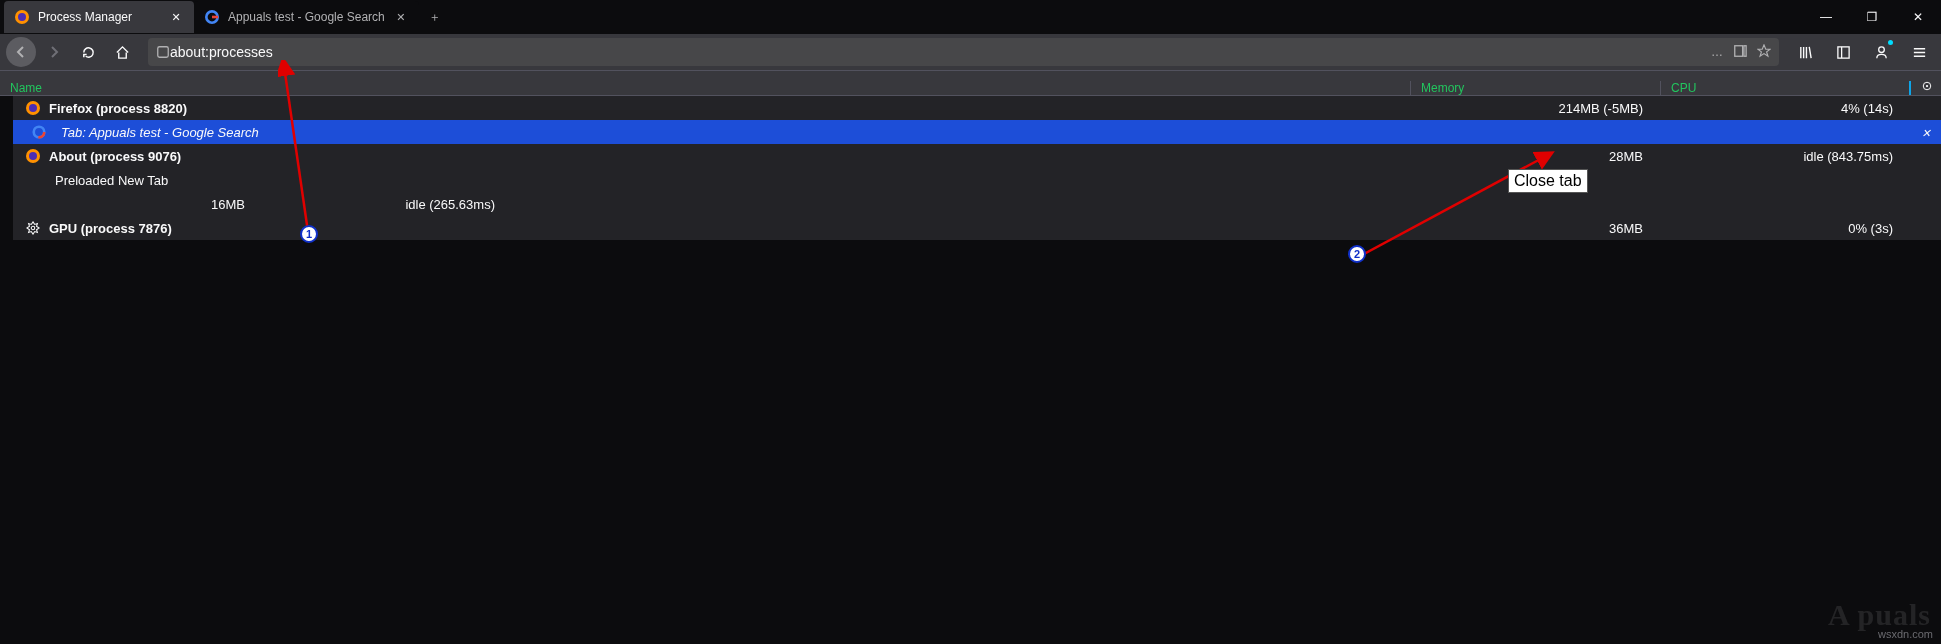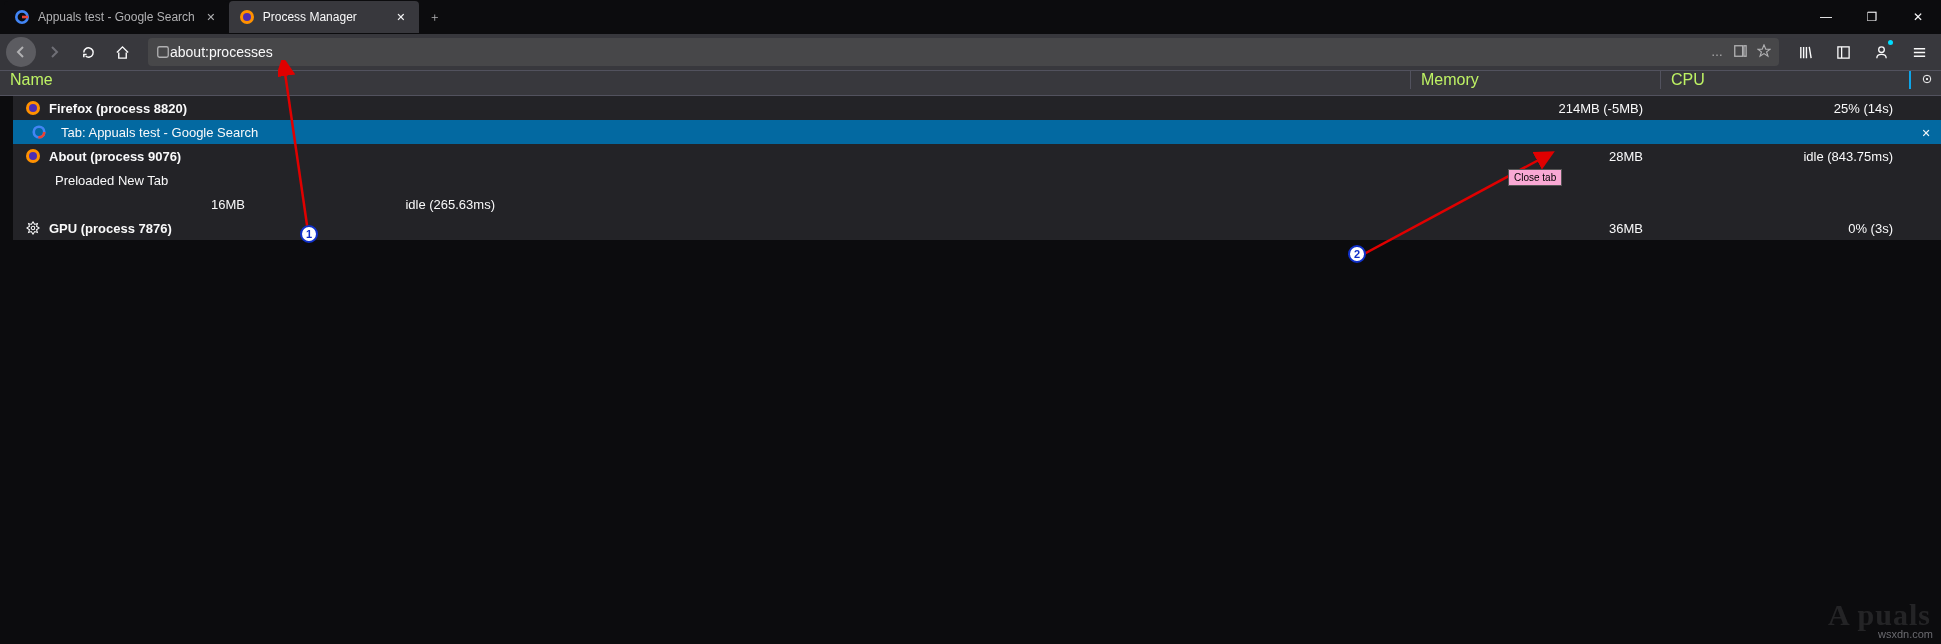--- a/index.html
+++ b/index.html
@@ -88,44 +88,44 @@
       color:#f9f9fa;
     }
     .urlbar .identity { display:flex; align-items:center; gap:6px; color:#b1b1b3; }
     .urlbar .urltext { flex:1; font-size:14px; color:#f9f9fa; }
     .urlbar .page-actions { display:flex; align-items:center; gap:10px; color:#b1b1b3; }
     .right-icons { display:flex; align-items:center; gap:6px; }
 
     
     .col-header {
       display:flex;
-      align-items:flex-start;
+      align-items:flex-end;
       height:26px;
       background:#38383d;
       border-top:1px solid #52525e;
       border-bottom:1px solid #52525e;
-      font-size:16px;
-      color:#bef264;
+      font-size:12px;
+      color:#22c55e;
     }
     .col-header .col { padding:0 10px; }
     .col-name { flex:1; border-right:1px solid #52525e; }
     .col-mem { width:250px; text-align:left; border-right:1px solid #52525e; }
     .col-cpu { width:250px; text-align:left; border-right:2px solid #0ea5e9; }
     .col-gear { width:30px; text-align:center; }
 
     
     .process-list { background:#232327;margin-left:13px; }
     .row {
       display:flex;
       align-items:center;
       height:24px;
       font-size:13px;
       color:#f9f9fa;
     }
-    .row.selected { background:#0369a1; }
+    .row.selected { background:#1d4ed8;font-style:italic; }
     .row .cell-name { flex:1; display:flex; align-items:center; gap:8px; padding-left:12px; }
     .row .cell-mem { width:250px; text-align:right; padding-right:18px; }
     .row .cell-cpu { width:250px; text-align:right; padding-right:18px; }
     .row .cell-close { width:30px; text-align:center; }
     .row.child .cell-name { padding-left:42px; }
     .row-icon { width:16px; height:16px; display:inline-flex; align-items:center; justify-content:center; }
 
     .bold { font-weight:600; }
 
     
@@ -136,25 +136,25 @@
       border-radius:50%;
       color:#1030c8;
       background:#fff;
       font-weight:700;
       font-size:11px;
       display:flex; align-items:center; justify-content:center;
       z-index:50;
     }
     .tooltip {
       position:absolute;
-      background:#f9a8d4;
+      background:#ffffff;
       color:#000;
       border:1px solid #555;
       padding:2px 5px;
-      font-size:10px;
+      font-size:16px;
       z-index:50;
     }
     svg.arrow { position:absolute; z-index:40; pointer-events:none; }
 
     .watermark {
       position:absolute;
       right:8px;
       bottom:4px;
       color:#6b6b70;
       font-size:11px;
@@ -172,40 +172,40 @@
       z-index:5;
     }
 
     .x-glyph::before { content:"✕"; font-size:11px; }
     .plus-glyph::before { content:"＋"; }
   </style>
 </head>
 <body>
 
 <div class="tabstrip">
+  <div class="tab active">
+    <span class="favicon">
+      <svg viewBox="0 0 16 16" width="16" height="16">
+          <circle cx="8" cy="8" r="7" fill="#ff9100"></circle>
+          <circle cx="8" cy="8" r="4" fill="#4c2db3"></circle>
+        </svg>
+    </span>
+    <span class="title">Process Manager</span>
+    <span class="close">
+        <span class="x-glyph"></span>
+      </span>
+  </div>
   <div class="tab inactive">
     <span class="favicon">
       <svg viewBox="0 0 16 16" width="14" height="14">
           <circle cx="8" cy="8" r="6.5" fill="none" stroke="#4285f4" stroke-width="3"></circle>
           <path d="M8 8 H15" stroke="#ea4335" stroke-width="3"></path>
         </svg>
     </span>
     <span class="title">Appuals test - Google Search</span>
-    <span class="close">
-        <span class="x-glyph"></span>
-      </span>
-  </div>
-  <div class="tab active">
-    <span class="favicon">
-      <svg viewBox="0 0 16 16" width="16" height="16">
-          <circle cx="8" cy="8" r="7" fill="#ff9100"></circle>
-          <circle cx="8" cy="8" r="4" fill="#4c2db3"></circle>
-        </svg>
-    </span>
-    <span class="title">Process Manager</span>
     <span class="close">
         <span class="x-glyph"></span>
       </span>
   </div>
   <div class="newtab">
       <span class="plus-glyph"></span>
     </div>
 
   <div class="window-controls">
     <div>—</div>
@@ -305,21 +305,21 @@
     <div class="cell-name">
         <span class="row-icon">
           <svg viewBox="0 0 16 16" width="16" height="16">
             <circle cx="8" cy="8" r="7" fill="#ff9100"></circle>
             <circle cx="8" cy="8" r="4" fill="#4c2db3"></circle>
           </svg>
         </span>
         <span class="bold">Firefox (process 8820)</span>
       </div>
     <div class="cell-mem">214MB (-5MB)</div>
-    <div class="cell-cpu">25% (14s)</div>
+    <div class="cell-cpu">4% (14s)</div>
     <div class="cell-close"></div>
   </div>
 
 
   <div class="row child selected">
     <div class="cell-name" style="padding-left:18px;">
         <span class="row-icon">
           <svg viewBox="0 0 16 16" width="14" height="14">
             <circle cx="8" cy="8" r="6" fill="none" stroke="#4285f4" stroke-width="3"></circle>
             <circle cx="8" cy="8" r="6" fill="none" stroke="#ea4335" stroke-width="3" stroke-dasharray="10 30"></circle>

